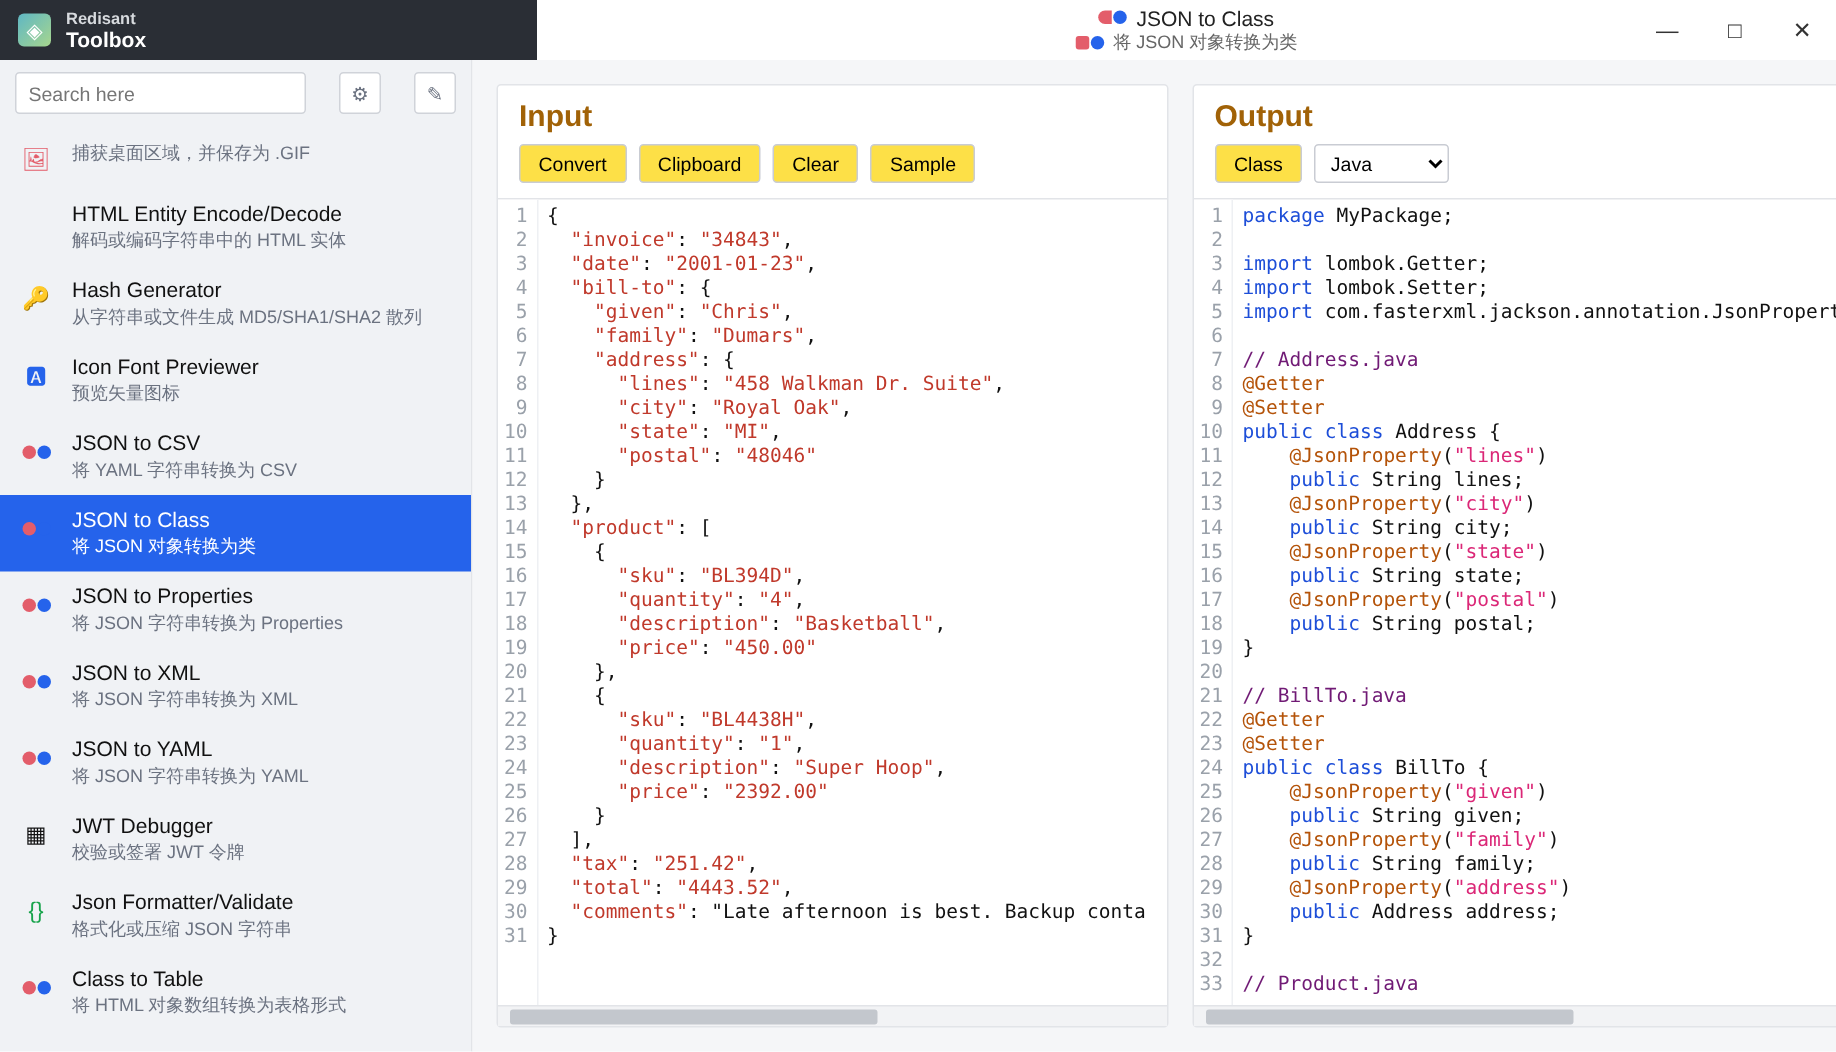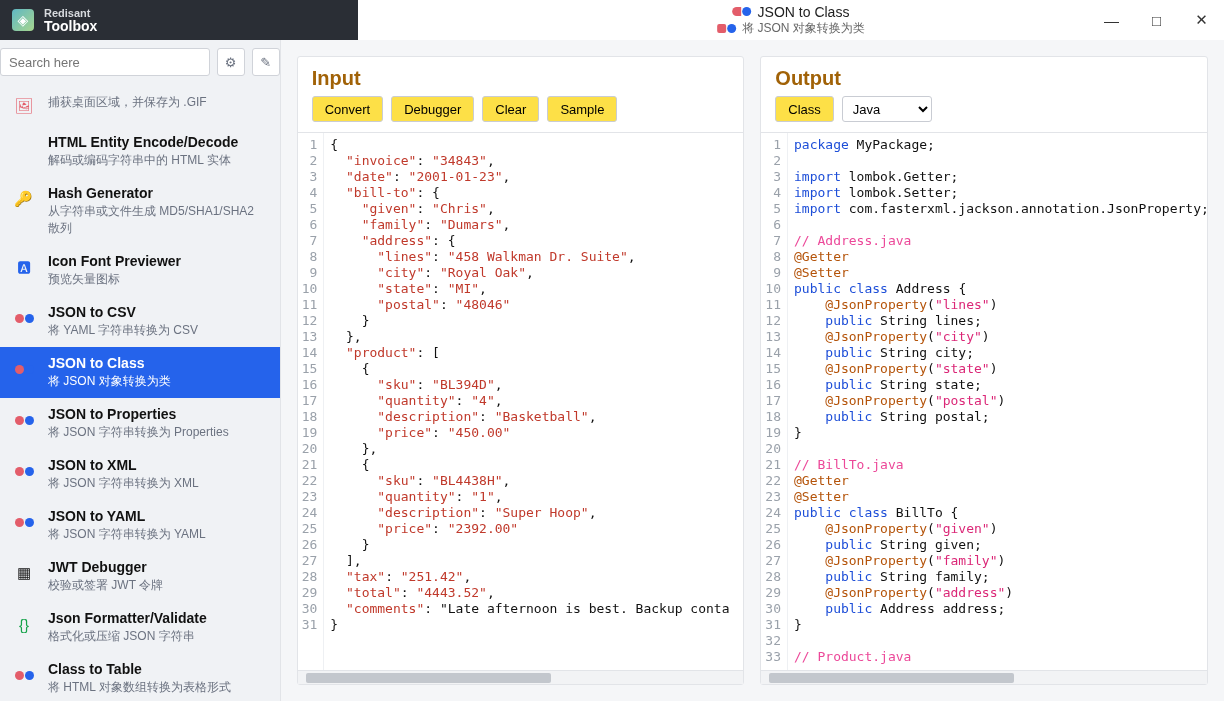--- a/index.html
+++ b/index.html
@@ -13,46 +13,46 @@
 .titlebar .wnd div { width: 45px; height: 40px; display:flex;align-items:center;justify-content:center;color:#333;font-size:14px;}
 
 .titlebar-white { position:absolute; left:358px; right:0; top:0; height:40px; background:#fff; display:flex; align-items:center;}
 .titlebar-white .center { position:absolute; left:50%; transform:translateX(-50%); text-align:center;}
 .titlebar-white .center .row1 { display:flex;align-items:center;justify-content:center;font-size:14px;color:#222;}
 .titlebar-white .center .row2 { display:flex;align-items:center;justify-content:center;font-size:12px;color:#666;}
 .titlebar-white .wnd { position:absolute; right:0; top:0; display:flex;}
 .titlebar-white .wnd div { width:45px; height:40px; display:flex;align-items:center;justify-content:center;color:#333;font-size:15px;cursor:default;}
 .main { flex:1; display:flex; height: calc(701px - 40px); }
 .sidebar { width: 358px; background: #f0f2f5; display:flex; flex-direction:column; border-right:1px solid #e2e4e8;}
-.search-row { display:flex; padding:8px 0; gap:7px; align-items:center;}
+.search-row { display:flex; padding:8px 10px; gap:22px; align-items:center;}
 .search-row input { flex:1; height:28px; border:1px solid #d0d3d9; border-radius:3px; padding:0 8px; font-size:13px; background:#fff;}
 .search-row .ibtn { width:28px; height:28px; border:1px solid #d0d3d9; border-radius:3px; display:flex;align-items:center;justify-content:center;color:#6b7280;background:#fff;cursor:default; font-size:13px;}
 .list { flex:1; overflow:hidden;}
 .item { display:flex; padding:8px 12px; gap:12px; align-items:flex-start; cursor:default;}
 .item.active { background:#2563eb; color:#fff;}
 .item .icon { width:24px; height:24px; flex-shrink:0; display:flex;align-items:center;justify-content:center;font-size:14px;margin-top:2px;}
-.item .txt .title { font-size:14px; color:#111;font-weight:bold;}
+.item .txt .title { font-size:14px; color:#111;}
 .item .txt .desc { font-size:12px; color:#6b7280; margin-top:2px;}
 .item.active .txt .title, .item.active .txt .desc { color:#fff;}
 .content { flex:1; background:#f5f6f8; display:flex; gap:16px; padding:16px;}
 .pane { flex:1; background:#fff; border:1px solid #e2e4e8; border-radius:3px; display:flex; flex-direction:column; min-width:0;}
 .pane h2 { font-size:20px; font-weight:600; padding:10px 14px 6px; color:#a16207;}
 .toolbar { display:flex; gap:8px; padding:0 14px 10px; align-items:center;}
 .toolbar button { height:26px; padding:0 12px; border:1px solid #c9ccd3; background:#fde047; border-radius:3px; font-size:13px; cursor:default;}
 .toolbar select { height:26px; border:1px solid #c9ccd3; background:#fff; border-radius:3px; font-size:13px; padding:0 6px; min-width:90px;}
 .editor { flex:1; border-top:1px solid #e2e4e8; display:flex; overflow:hidden; position:relative;}
 .gutter { background:#fff; color:#9aa1aa; text-align:right; padding:4px 6px 0 4px; font-family:Consolas,monospace; font-size:13px; line-height:16px; user-select:none; border-right:1px solid #eef0f3; white-space:pre;}
 .code { flex:1; padding:4px 6px 0 6px; font-family:Consolas,monospace; font-size:13px; line-height:16px; white-space:pre; overflow:hidden; color:#111;}
 .scroll-h { height:14px; border-top:1px solid #e2e4e8; background:#f2f3f5; position:relative;}
 .scroll-h .thumb { position:absolute; height:10px; top:2px; background:#c3c7cd; border-radius:2px;}
 .s-str { color:#c0392b;}
 .s-key { color:#c0392b;}
 .s-kw { color:#1d4ed8;}
 .s-ann { color:#b45309;}
-.s-cmt { color:#ec4899;}
+.s-cmt { color:#701a75;}
 .s-annstr { color:#db2777;}
 .pair { display:inline-flex; gap:1px;}
 .pair span { width:9px;height:9px;border-radius:50%;}
 </style>
 </head>
 <body>
 
 <div class="titlebar">
   <div class="logo">◈</div>
   <div class="brand">
@@ -219,21 +219,21 @@
           </div>
         </div>
       </div>
   </div>
 
   <div class="content">
     <div class="pane">
       <h2>Input</h2>
       <div class="toolbar">
         <button>Convert</button>
-        <button>Debugger</button>
+        <button>Clipboard</button>
         <button>Clear</button>
         <button>Sample</button>
       </div>
       <div class="editor">
         <div class="gutter" id="in-gutter">1
 2
 3
 4
 5
 6

